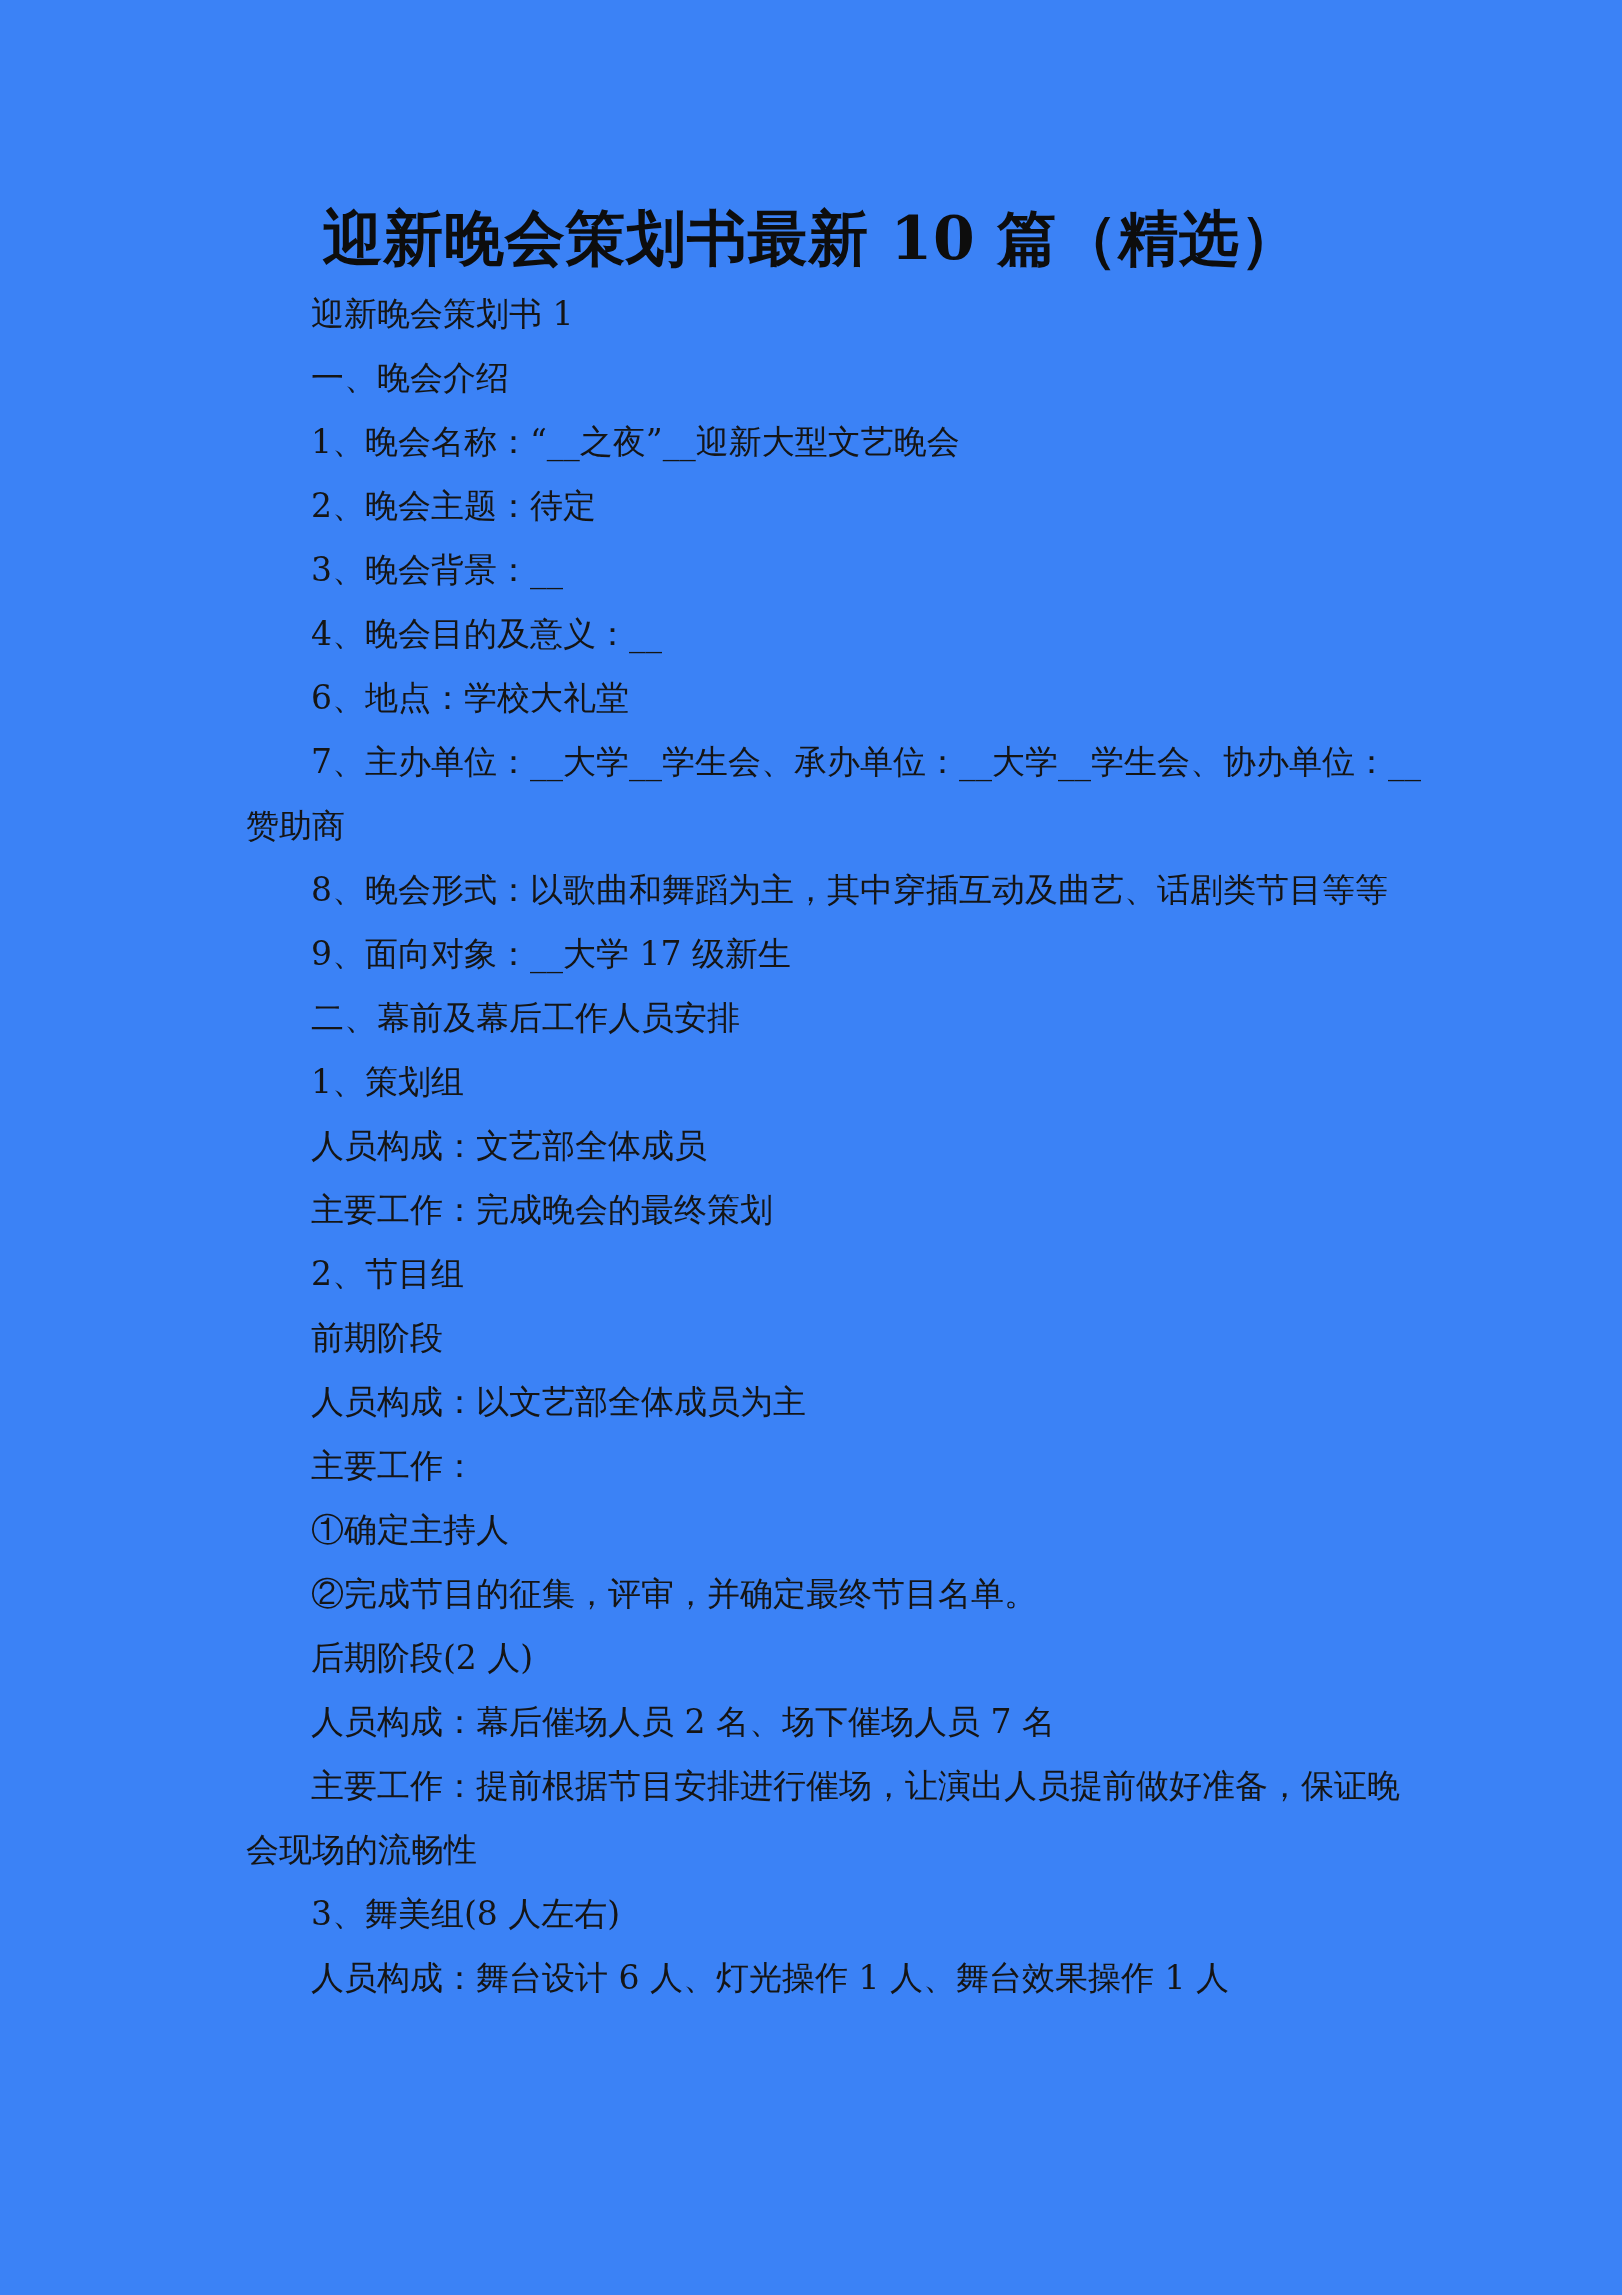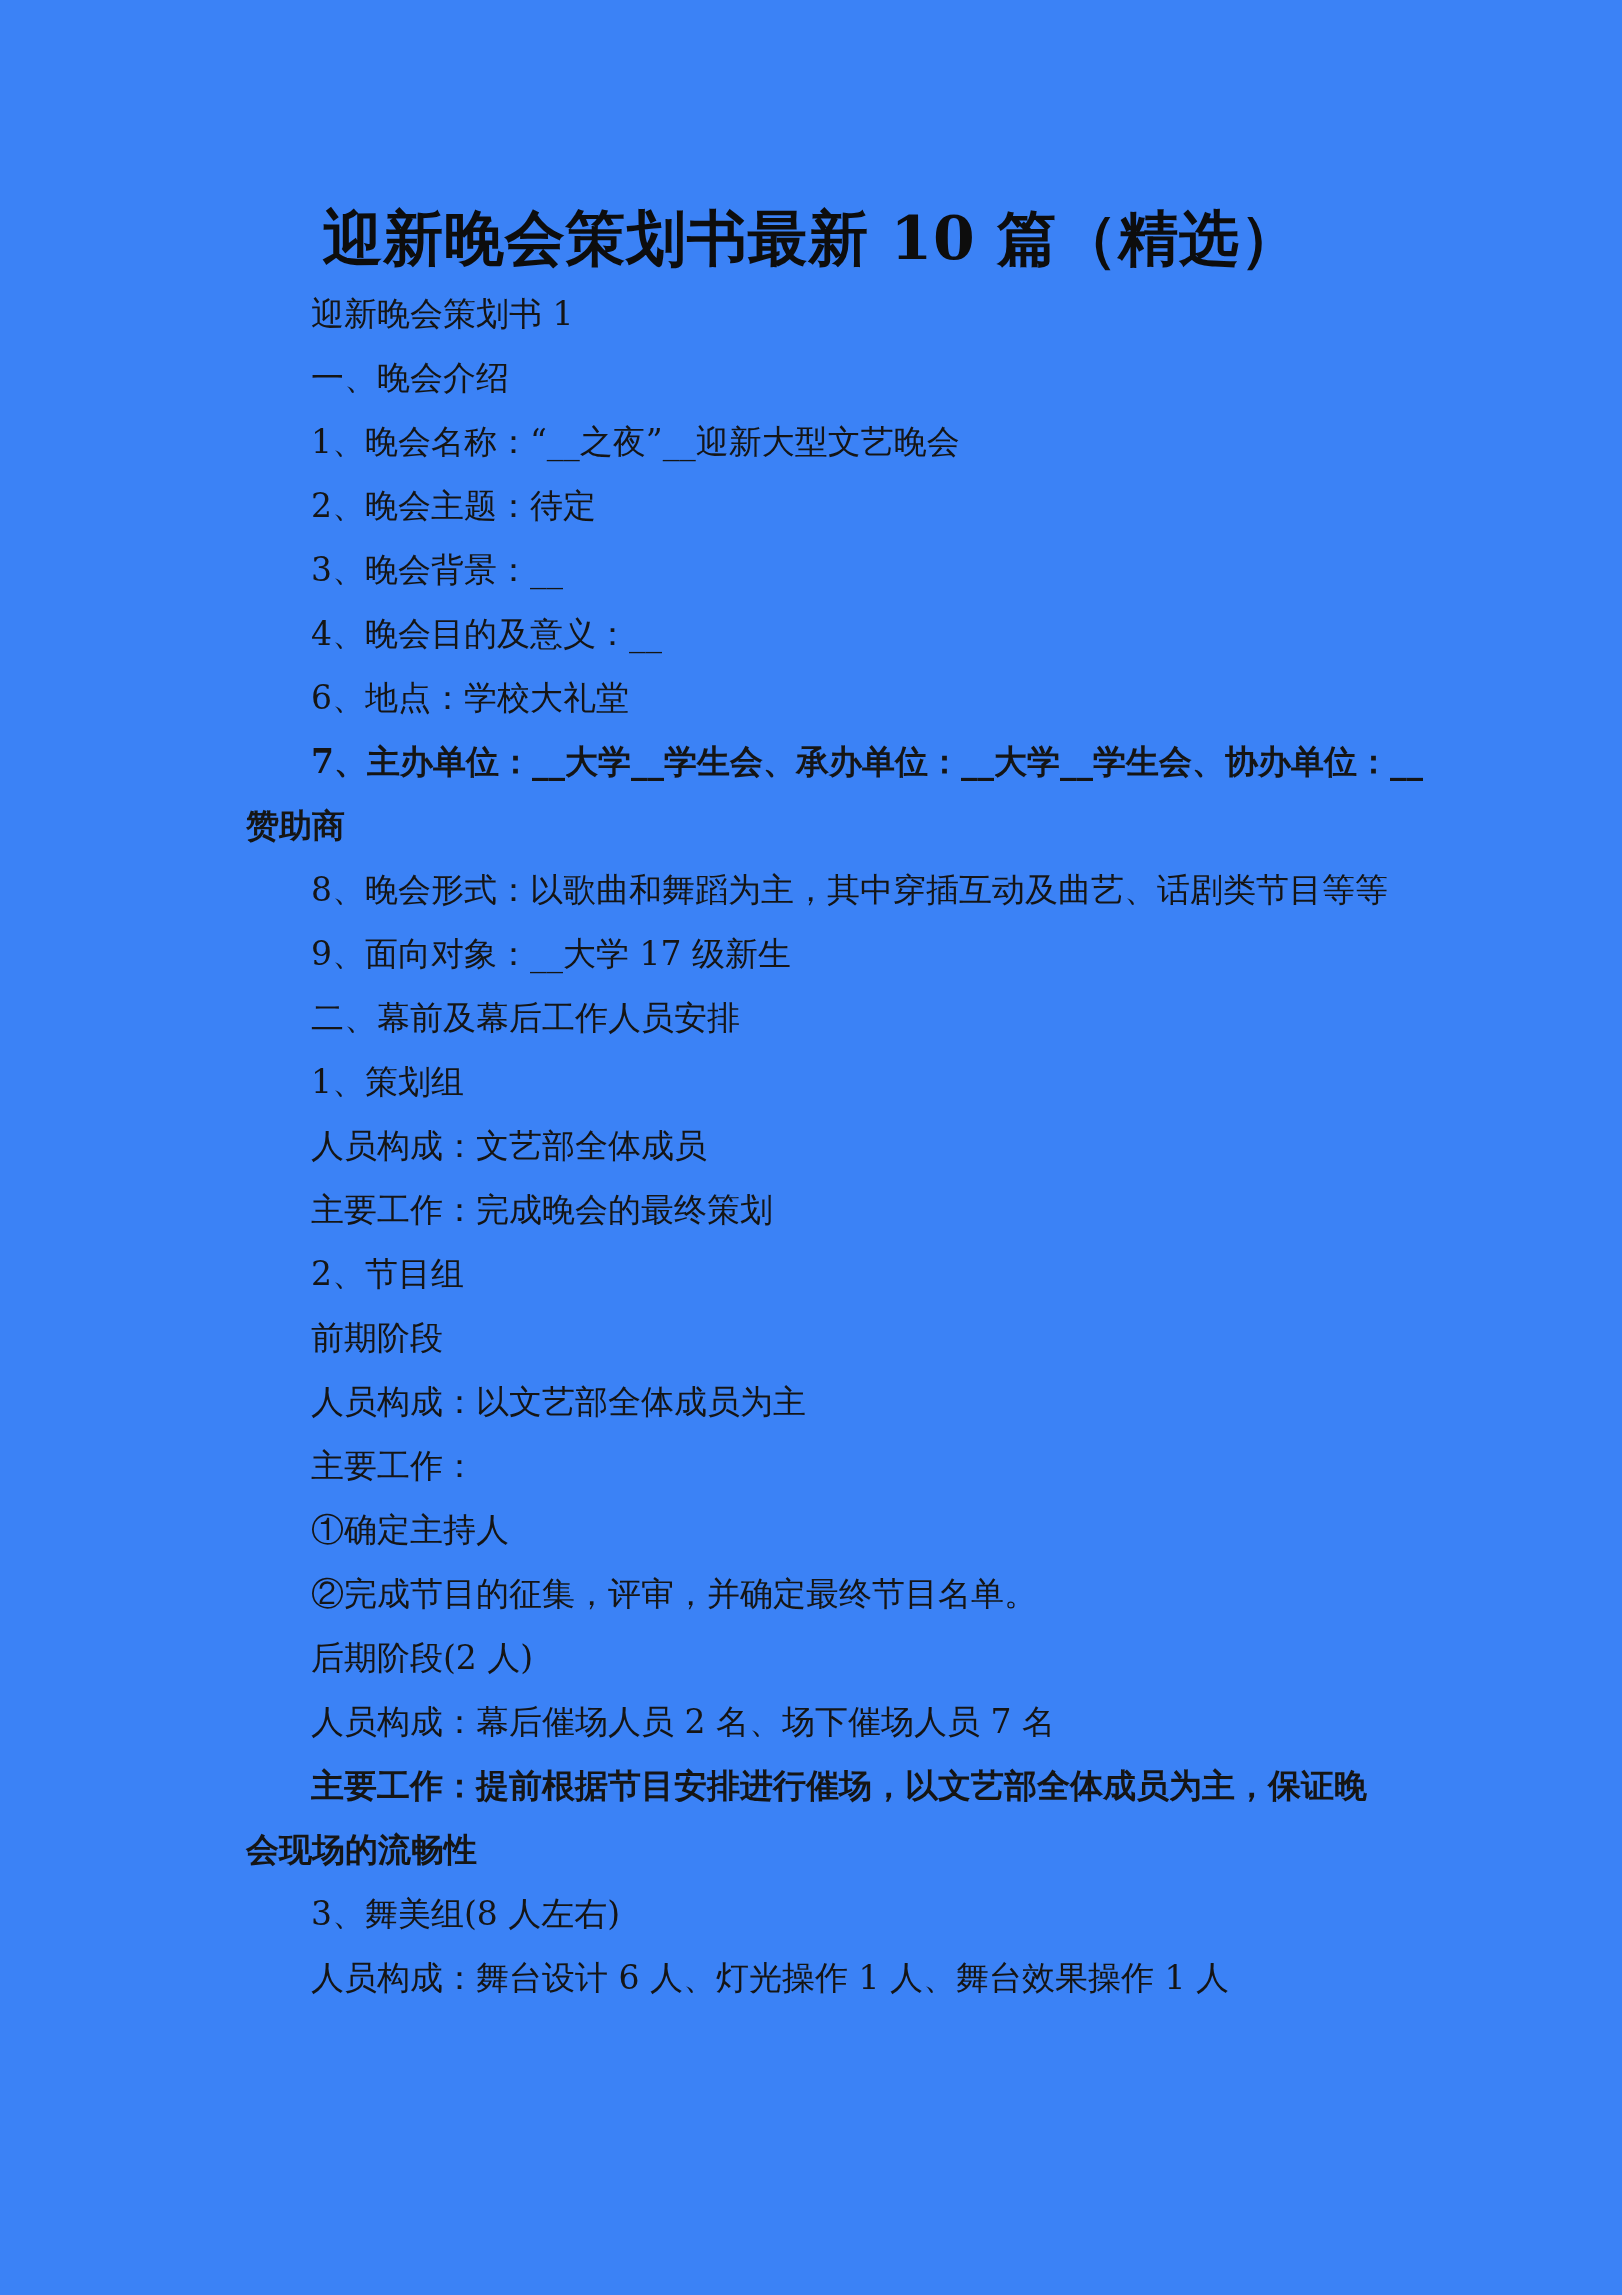--- a/index.html
+++ b/index.html
@@ -49,21 +49,20 @@
   .para {
     margin: 0;
     padding: 0;
     height: 64px;
     white-space: nowrap;
     overflow: visible;
     padding-left: 65px;
   }
   .para.wrap {
     height: auto;
-    font-weight: bold;
   }
   .para .cont {
     display: block;
     margin-left: -65px;
   }
 </style>
 </head>
 <body>
 
 <div class="page">
@@ -90,21 +89,21 @@
     <p class="para">主要工作：完成晚会的最终策划</p>
     <p class="para">2、节目组</p>
     <p class="para">前期阶段</p>
     <p class="para">人员构成：以文艺部全体成员为主</p>
     <p class="para">主要工作：</p>
     <p class="para">①确定主持人</p>
     <p class="para">②完成节目的征集，评审，并确定最终节目名单。</p>
     <p class="para">后期阶段(2 人)</p>
     <p class="para">人员构成：幕后催场人员 2 名、场下催场人员 7 名</p>
     <p class="para wrap">
-      <span>主要工作：提前根据节目安排进行催场，以文艺部全体成员为主，保证晚</span>
+      <span>主要工作：提前根据节目安排进行催场，让演出人员提前做好准备，保证晚</span>
       <span class="cont">会现场的流畅性</span>
     </p>
     <p class="para">3、舞美组(8 人左右)</p>
     <p class="para">人员构成：舞台设计 6 人、灯光操作 1 人、舞台效果操作 1 人</p>
   </div>
 
 </div>
 
 
 </body></html>

